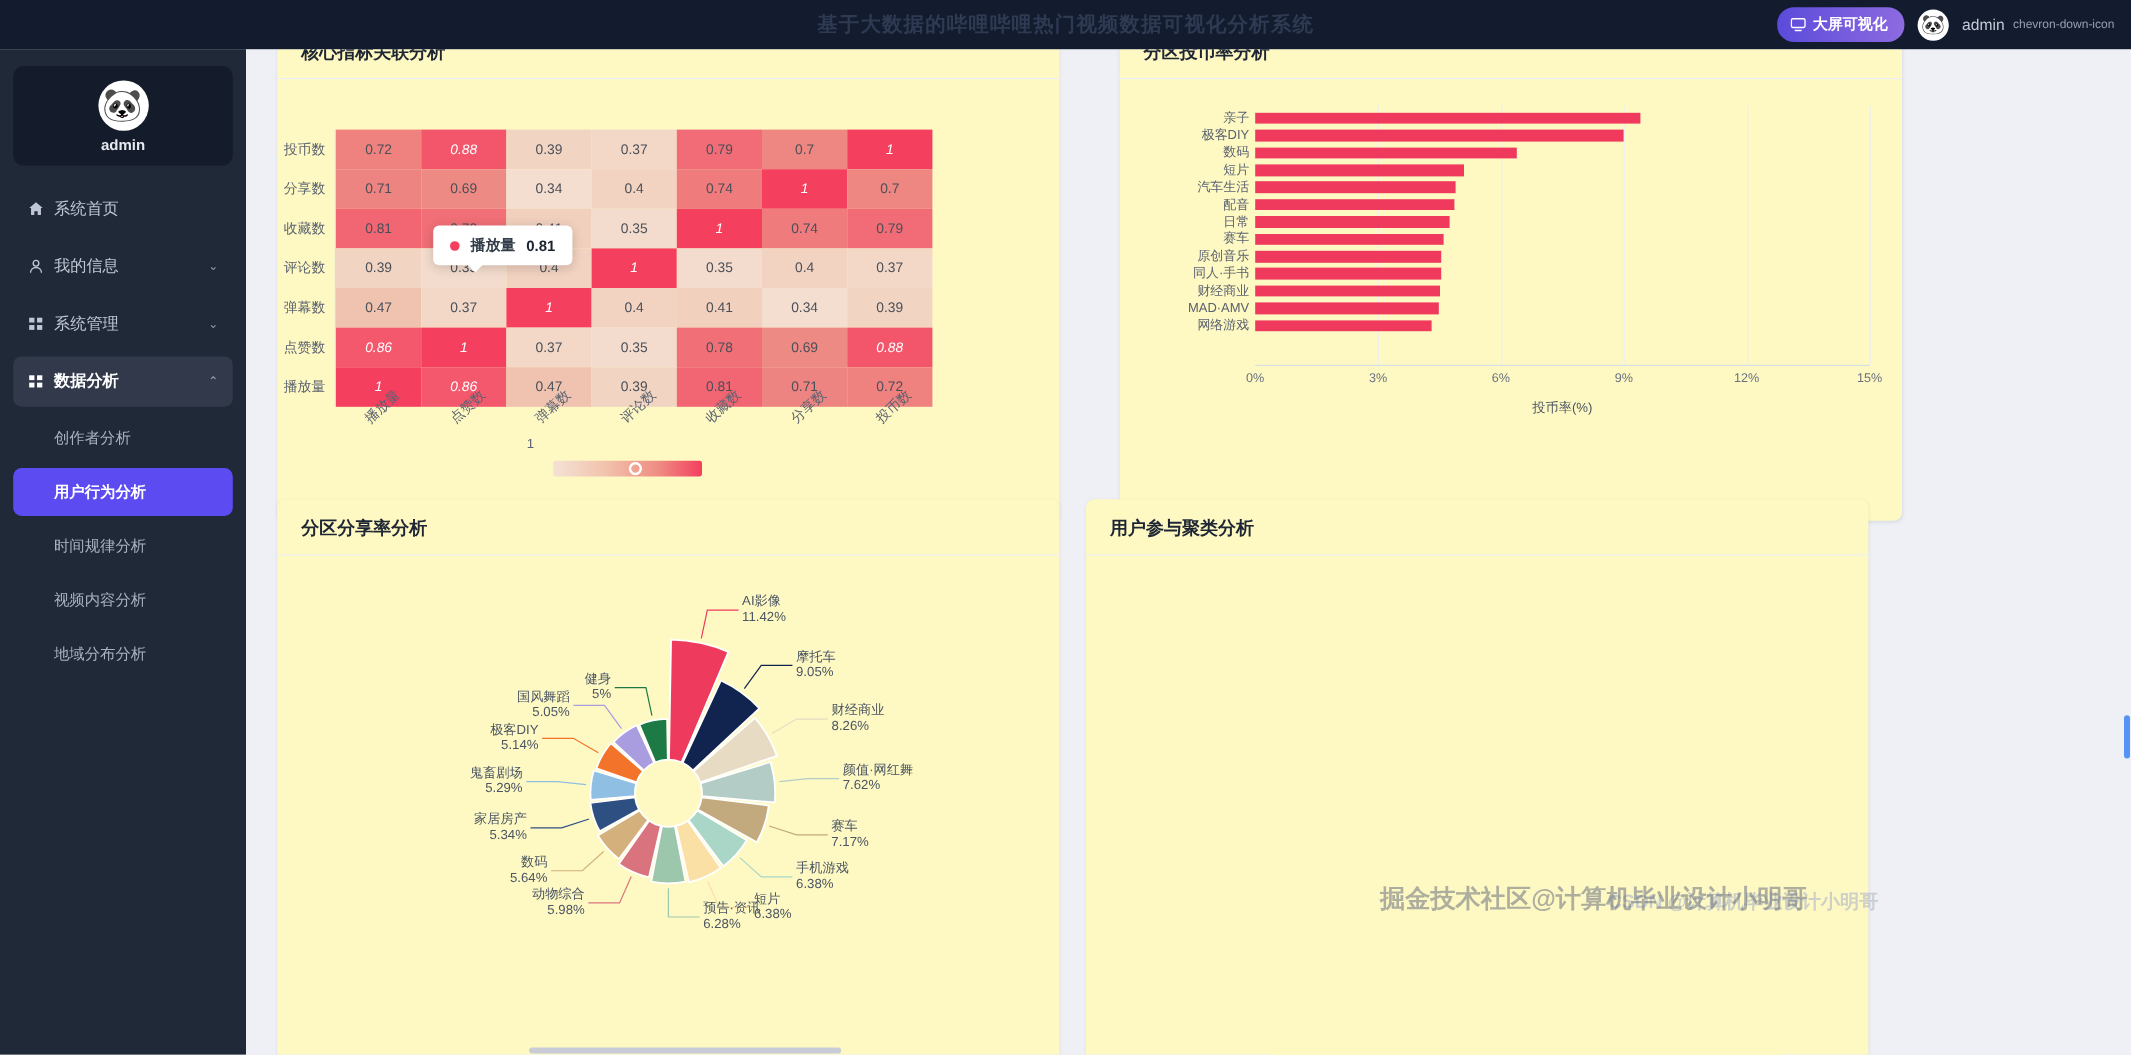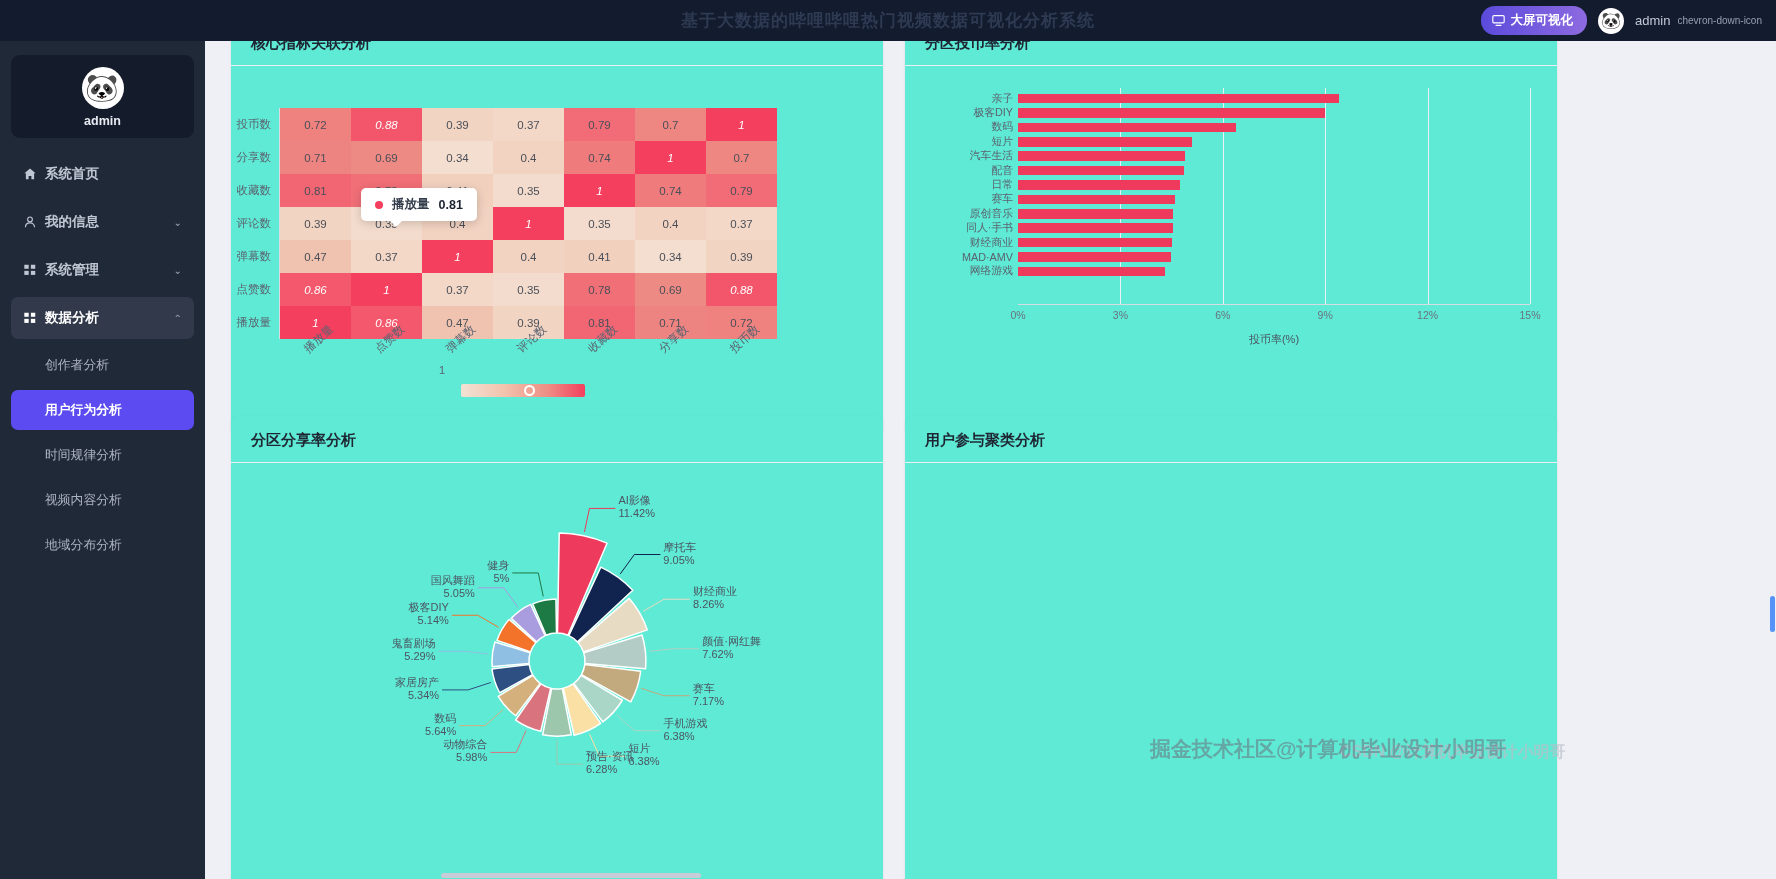--- a/index.html
+++ b/index.html
@@ -68,21 +68,20 @@
   .profile-name { color: #e7eaf0; font-size: 12.5px; font-weight: bold; }
 
   .menu { margin-top: 15px; }
   .menu-item {
     display: flex; align-items: center;
     height: 42px; margin: 6px 11px;
     padding: 0 12px;
     border-radius: 7px;
     color: #c0c7d4; font-size: 13.5px;
     cursor: pointer;
-    font-weight: bold;
   }
   .menu-item .mi-icon { width: 22px; display:flex; align-items:center; color:#c0c7d4;}
   .menu-item .mi-label { flex: 1; }
   .menu-item .mi-caret { font-size: 10px; color: #8d97a8; }
   .menu-item.open { background: #31394a; color: #ffffff; font-weight: bold; }
   .menu-item.open .mi-icon { color:#ffffff; }
   .submenu-item {
     height: 40px; display: flex; align-items: center;
     margin: 5px 11px; padding: 0 0 0 34px;
     border-radius: 7px;
@@ -95,34 +94,34 @@
 
   
   .content {
     position: absolute; left: 205px; top: 41px;
     width: 1571px; height: 838px;
     background: #eef0f5;
     overflow: hidden;
   }
   .card {
     position: absolute;
-    background: #5eead4;
+    background: #fef9c3;
     border-radius: 7px;
     box-shadow: 0 1px 3px rgba(20,30,60,.08);
   }
   .card-title {
     font-size: 15px; font-weight: bold; color: #1e2633;
     padding: 15px 20px 12px 20px;
     border-bottom: 1px solid #eceff4;
   }
   .card-body { position: relative; width: 100%; }
 
   
   #card-heatmap { left: 26px;  top: -22px; width: 652px; height: 415px; }
-  #card-bars    { left: 700px; top: -22px; width: 652px; height: 415px; }
+  #card-bars    { left: 728px; top: -22px; width: 652px; height: 415px; }
   #card-rose    { left: 26px;  top: 375px; width: 652px; height: 480px; }
   #card-donut   { left: 700px; top: 375px; width: 652px; height: 480px; }
 
   
   .hm-wrap { position: relative; width: 652px; height: 340px; }
   .hm-grid {
     position: absolute; left: 48px; top: 42px;
     display: grid;
     grid-template-columns: repeat(7, 71px);
     grid-template-rows: repeat(7, 33px);

